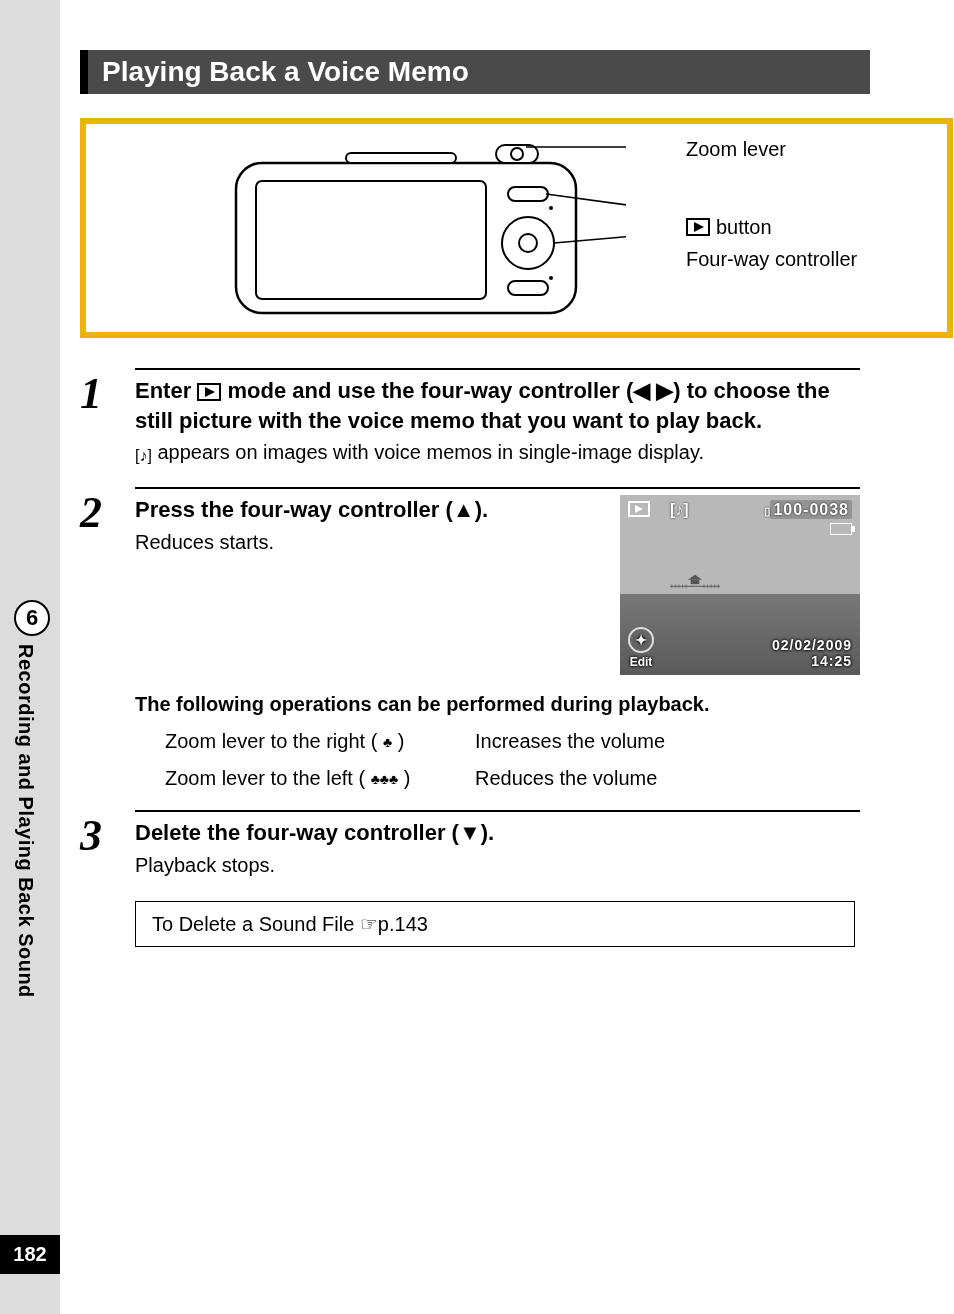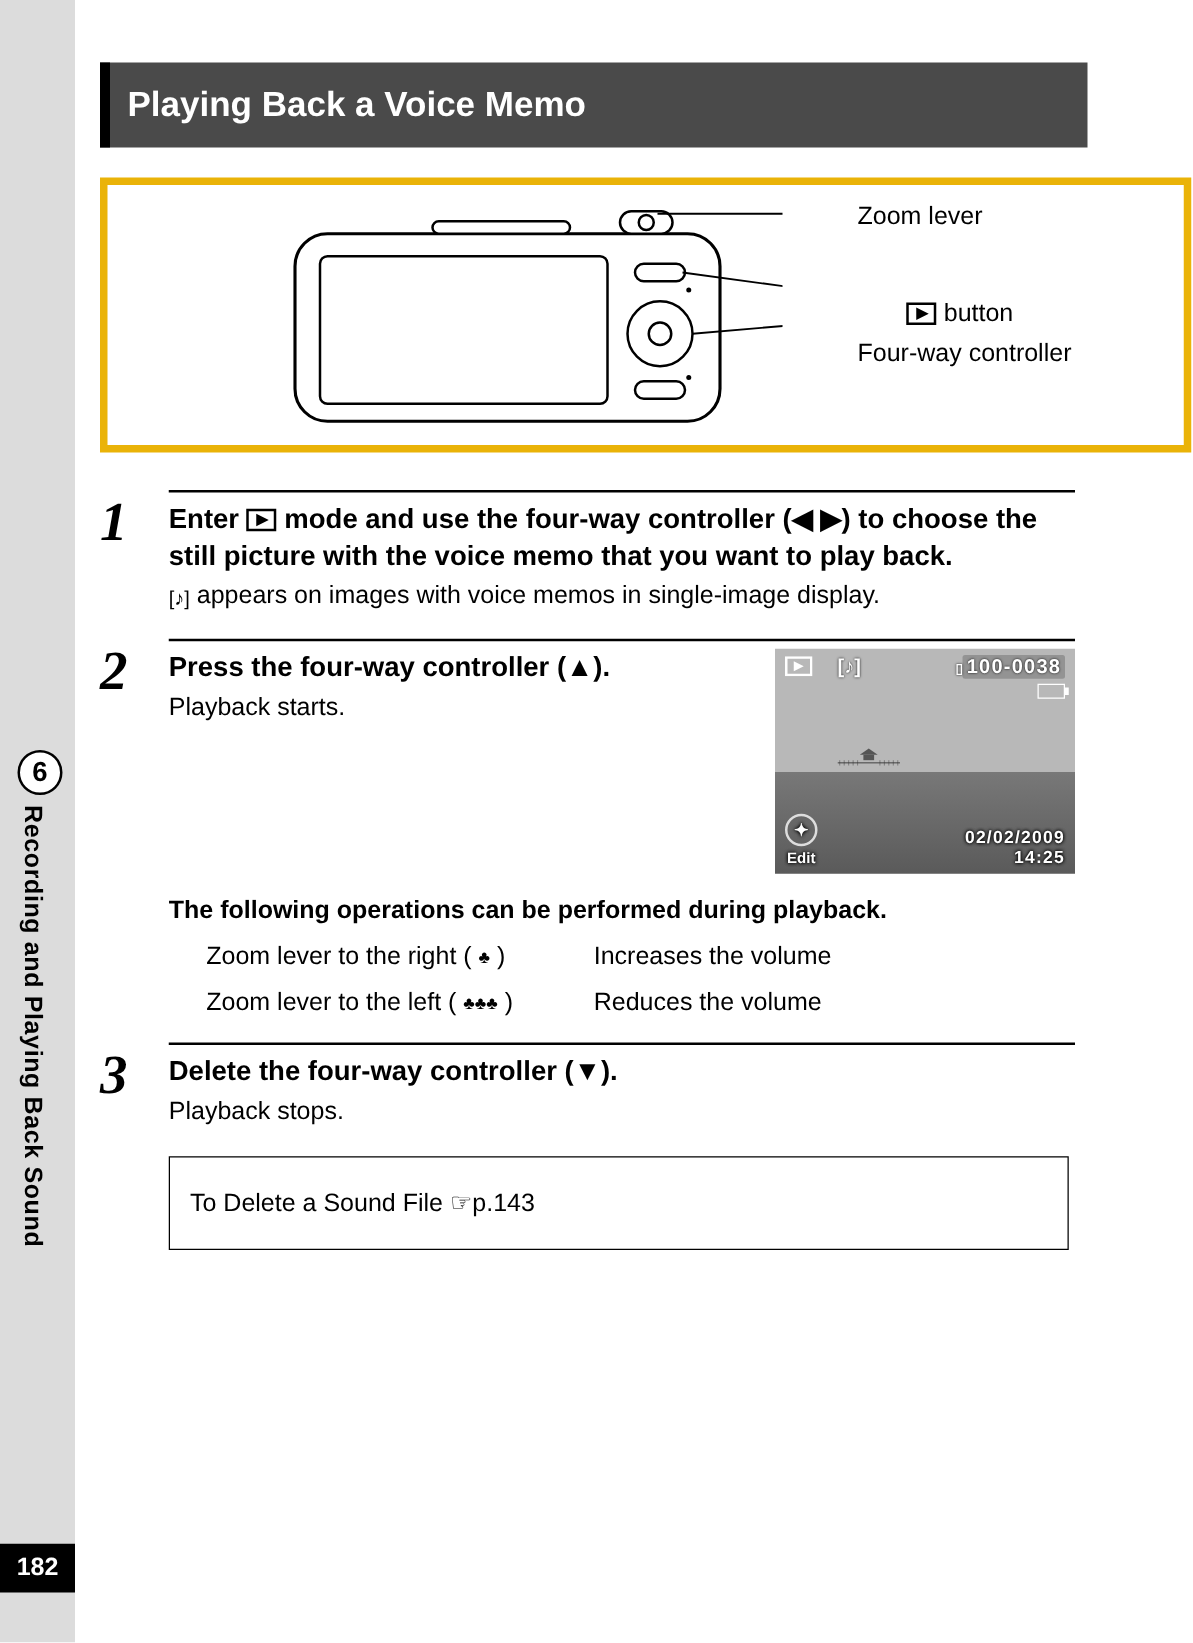--- a/index.html
+++ b/index.html
@@ -5,26 +5,26 @@
   * { box-sizing: border-box; margin: 0; padding: 0; }
   html, body { width: 954px; height: 1314px; font-family: Arial, Helvetica, sans-serif; background: #fff; color: #000; }
   .page { position: relative; width: 954px; height: 1314px; background: #fff; }
   .left-margin { position: absolute; left: 0; top: 0; width: 60px; height: 1314px; background: #dcdcdc; }
   .page-num { position: absolute; left: 0; bottom: 40px; width: 60px; height: 39px; background: #000; color: #fff; font-weight: bold; font-size: 20px; display: flex; align-items: center; justify-content: center; }
   .section-tab { position: absolute; left: 14px; top: 600px; width: 36px; height: 480px; color: #000; }
   .section-number-wrap { width: 36px; height: 36px; border: 2.5px solid #000; border-radius: 18px; display: flex; align-items: center; justify-content: center; background: #fff; margin-bottom: 8px; }
   .section-number { font-size: 22px; font-weight: bold; }
   .section-title { writing-mode: vertical-rl; font-size: 20px; font-weight: bold; letter-spacing: 0.5px; height: 430px; display: flex; align-items: center; justify-content: flex-start; }
   .content { position: absolute; left: 80px; top: 50px; width: 790px; }
-  .header-bar { background: #4a4a4a; color: #fff; font-size: 28px; font-weight: bold; padding: 18px 14px; border-left: 8px solid #000; margin-bottom: 24px; }
+  .header-bar { background: #4a4a4a; color: #fff; font-size: 28px; font-weight: bold; padding: 6px 14px; border-left: 8px solid #000; margin-bottom: 24px; }
   .diagram-box { border: 6px solid #eab308; width: 873px; height: 220px; position: relative; margin-left: 0; margin-bottom: 30px; display: flex; align-items: center; }
   .camera-svg { margin-left: 140px; }
   .diagram-labels { position: absolute; left: 600px; top: 10px; font-size: 20px; line-height: 1.5; }
   .label-row { display: flex; align-items: center; gap: 6px; margin-bottom: 48px; white-space: nowrap; }
-  .label-row.tight { margin-bottom: 2px; margin-left: 39px; }
+  .label-row.tight { margin-bottom: 2px; }
   .step { display: flex; margin-top: 20px; width: 780px; }
   .step-num { font-family: 'Brush Script MT', cursive; font-style: italic; font-weight: bold; font-size: 44px; width: 55px; flex-shrink: 0; line-height: 1; padding-top: 4px; }
   .step-body { flex: 1; }
   .step-rule { border-top: 2px solid #000; margin-bottom: 6px; }
   .step-title { font-size: 22px; font-weight: bold; line-height: 1.35; }
   .step-desc { font-size: 20px; margin-top: 4px; line-height: 1.35; }
   .play-icon { display: inline-block; width: 24px; height: 18px; border: 2px solid #000; position: relative; vertical-align: -3px; }
   .play-icon::after { content: ''; position: absolute; left: 6px; top: 2px; width: 0; height: 0; border-left: 10px solid #000; border-top: 5px solid transparent; border-bottom: 5px solid transparent; }
   .memo-icon { display: inline-flex; align-items: center; gap: 1px; vertical-align: -2px; font-size: 16px; }
   .step2-layout { display: flex; gap: 16px; }
@@ -38,21 +38,21 @@
   .shot-battery::after { content: ''; position: absolute; right: -4px; top: 2px; width: 3px; height: 6px; background: #fff; }
   .shot-bottom { position: absolute; bottom: 6px; left: 8px; right: 8px; display: flex; justify-content: space-between; align-items: flex-end; color: #fff; font-size: 12px; font-weight: bold; text-shadow: 0 0 3px #000, 0 0 3px #000; }
   .shot-edit-wrap { display: flex; flex-direction: column; align-items: center; gap: 2px; }
   .shot-edit-icon { width: 26px; height: 26px; border: 2px solid #ddd; border-radius: 50%; display: flex; align-items: center; justify-content: center; font-size: 14px; background: rgba(100,100,100,0.5); }
   .shot-datetime { text-align: right; letter-spacing: 1px; font-size: 14px; }
   .shot-pier { position: absolute; top: 78px; left: 100px; width: 50px; height: 30px; }
   .ops-title { font-weight: bold; font-size: 20px; margin-top: 18px; margin-left: 55px; }
   .ops-table { margin-left: 85px; margin-top: 4px; font-size: 20px; }
   .ops-table .row { display: flex; margin-top: 14px; }
   .ops-table .col1 { width: 310px; }
-  .link-box { border: 1.5px solid #000; padding: 24px 16px; margin-top: 22px; margin-left: 55px; width: 720px; font-size: 20px; }
+  .link-box { border: 1.5px solid #000; padding: 10px 16px; margin-top: 22px; margin-left: 55px; width: 720px; font-size: 20px; }
   .tree-icon { font-size: 14px; vertical-align: 1px; }
   .inline-svg-play { display: inline-block; vertical-align: -4px; }
 </style>
 </head>
 <body>
 
 <div class="page">
   <div class="left-margin"></div>
   <div class="page-num">182</div>
 
@@ -115,21 +115,21 @@
       </div>
     </div>
 
     <div class="step">
       <div class="step-num">2</div>
       <div class="step-body">
         <div class="step-rule"></div>
         <div class="step2-layout">
           <div class="step2-text">
             <div class="step-title">Press the four-way controller (▲).</div>
-            <div class="step-desc">Playback starts.</div>
+            <div class="step-desc">Reduces starts.</div>
           </div>
           <div class="screenshot">
             <div class="shot-topbar">
               <div class="left-icons">
                 <span class="inline-svg-play">
                   <svg width="22" height="16">
                       <rect x="1" y="1" width="20" height="14" fill="none" stroke="#fff" stroke-width="2"></rect>
                       <polygon points="7,4 7,12 15,8" fill="#fff"></polygon>
                     </svg>
                 </span>

